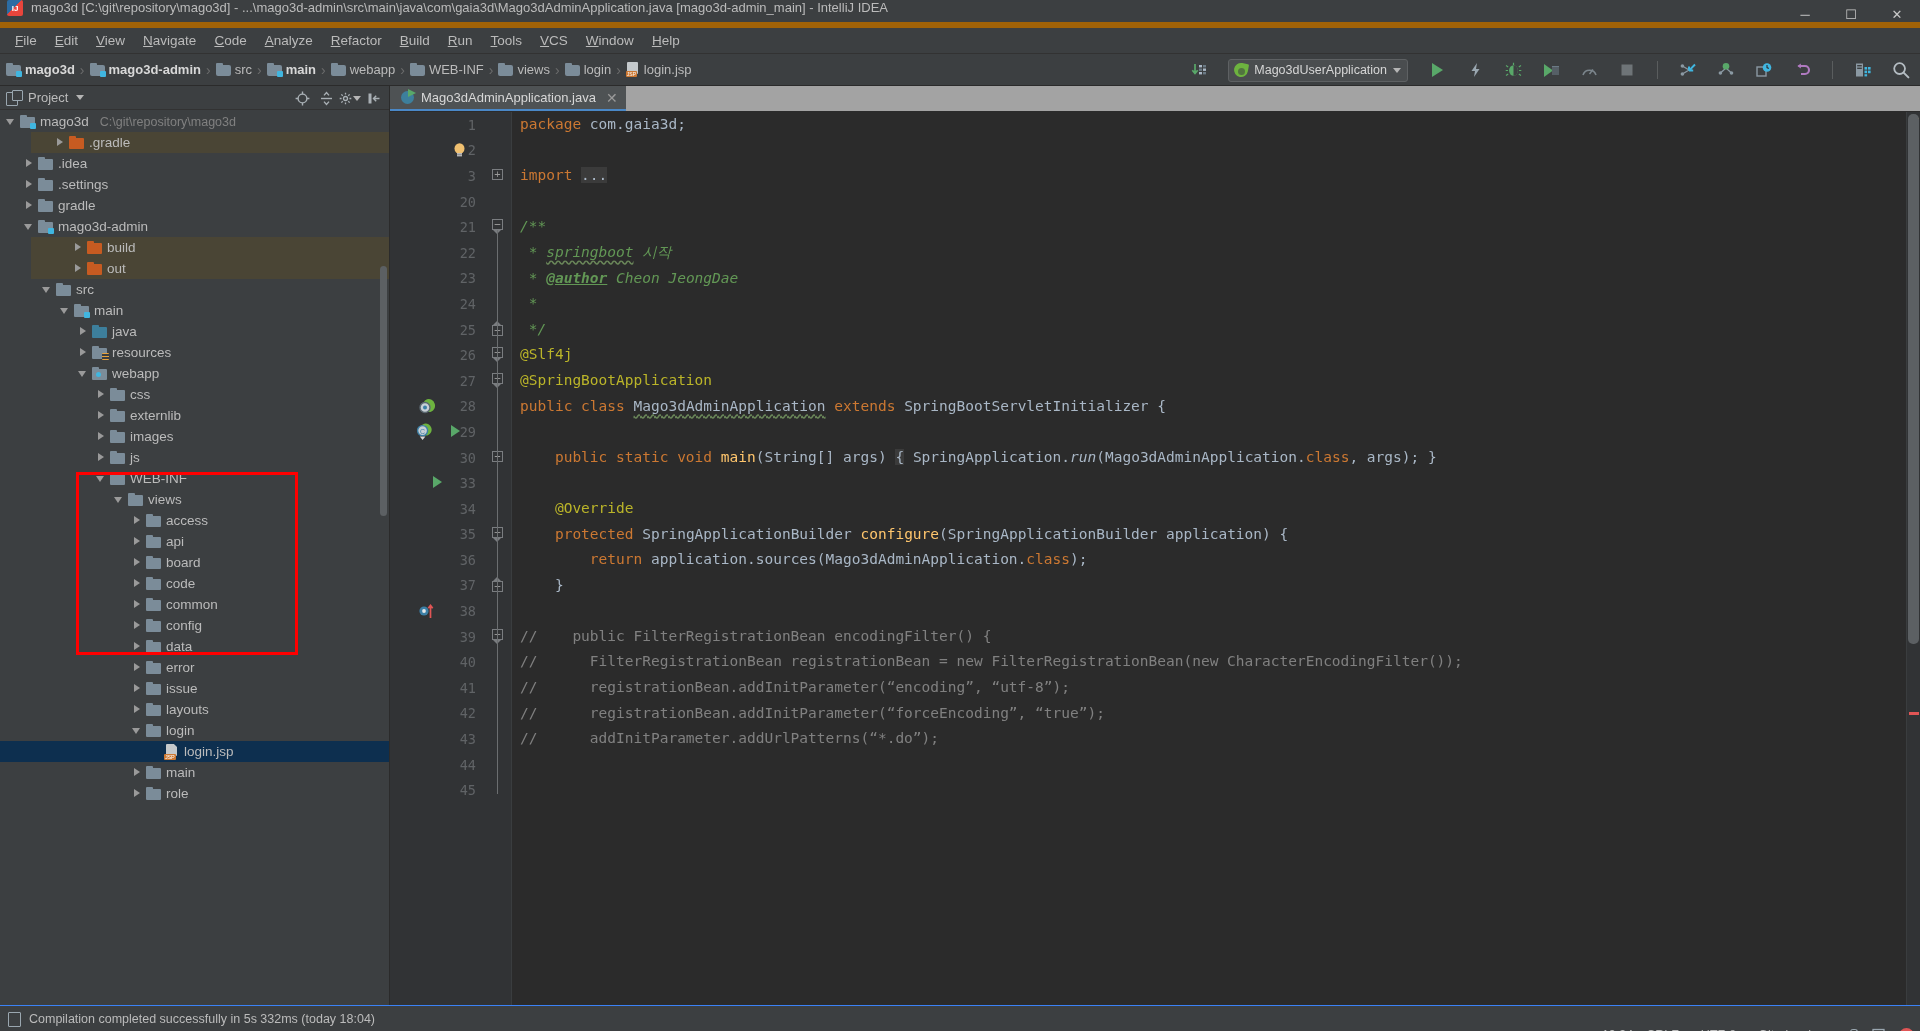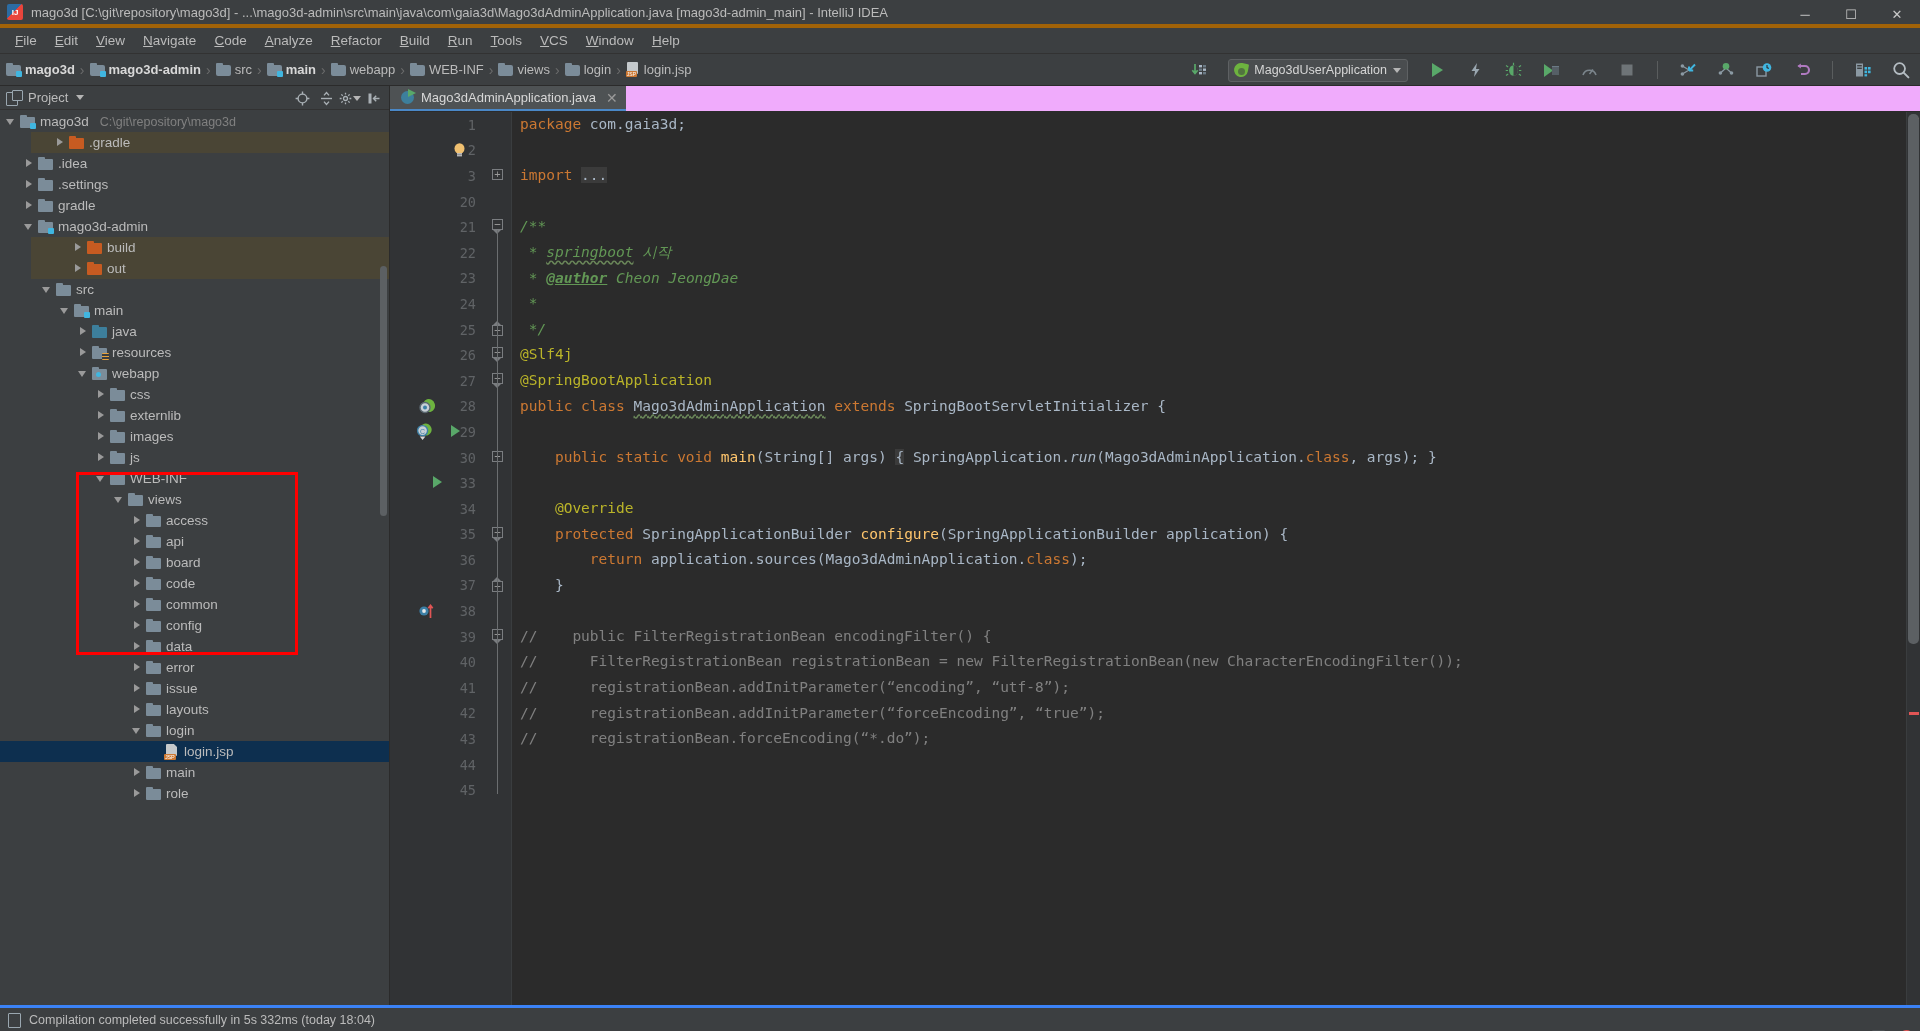--- a/index.html
+++ b/index.html
@@ -7,22 +7,22 @@
   html, body {
     width:1920px; height:1031px;
     background:#3c3f41;
     font-family:"Liberation Sans", sans-serif;
     overflow:hidden;
     -webkit-font-smoothing:antialiased;
   }
 
   
   .titlebar{
-    height:28px; background:#3c3f41; display:flex; align-items:center;
-    border-bottom:4px solid #a16207; position:relative;
+    height:28px; background:#3c3f41; display:flex; 
+    border-bottom:6px solid #a16207; position:relative;
   }
   .title-ico{
     width:16px;height:16px;margin:0 8px 0 7px;flex:none;border-radius:2px;
     background:linear-gradient(135deg,#2b6ca3 0%,#2b6ca3 45%,#e8453c 45%,#e8453c 100%);
     position:relative;
   }
   .title-ico:after{content:"IJ";position:absolute;inset:0;color:#fff;font-size:8px;
     font-weight:bold;display:flex;align-items:center;justify-content:center;}
   .title-text{ color:#bbbbbb; font-size:13px; white-space:nowrap; }
   .win-btns{ position:absolute; right:0; top:0; height:28px; display:flex; }
@@ -148,21 +148,21 @@
   .annot{
     position:absolute; border:3px solid #ff0000; pointer-events:none; z-index:40;
   }
 
   
   .proj-sb{ position:absolute; right:2px; top:180px; width:7px; height:250px;
     background:#5c6063; border-radius:4px; z-index:20; }
 
   
   .editorwrap{ flex:1; display:flex; flex-direction:column; background:#2b2b2b; min-width:0; }
-  .tabbar{ height:26px; background:#f0abfc; display:flex; align-items:flex-end; flex:none;
+  .tabbar{ height:26px; background:#a3a3a3; display:flex; align-items:flex-end; flex:none;
     border-bottom:1px solid #2b2b2b;}
   .tab{ height:25px; background:#4e5254; display:flex; align-items:center; gap:6px;
     padding:0 8px 0 10px; border-bottom:2px solid #4a88c7; color:#d8d8d8; font-size:13px; white-space:nowrap;}
   .tab .sico{width:15px;height:15px;position:relative;flex:none;}
   .tab .sico:before{content:"";position:absolute;inset:1px;border-radius:50%;
     background:#3d7f9c;}
   .tab .sico:after{content:"";position:absolute;right:-1px;top:-1px;width:8px;height:8px;
     background:#59a869;clip-path:polygon(0 0,100% 50%,0 100%);}
   .tab .xbtn{ color:#9a9a9a; font-size:14px; margin-left:4px; }
 
@@ -205,21 +205,21 @@
   .fcapB .sh{ position:absolute;top:4px;width:11px;height:11px;border:1px solid #7a7d80;background:#313335;
     display:flex;align-items:center;justify-content:center;color:#9a9a9a;font-size:11px;line-height:9px;}
 
   
   .stripe{ width:14px; background:#313335; flex:none; position:relative; border-left:1px solid #3a3d3f;}
   .st-mark{ position:absolute; left:2px; width:10px; height:3px; }
   .st-scroll{ position:absolute; right:1px; width:11px; background:#5c6063; border-radius:5px; }
 
   
   .statusbar{ height:26px; background:#3c3f41; display:flex; align-items:center;
-    border-top:3px solid #3b82f6; padding:0 6px; position:relative; }
+    border-top:1px solid #3b82f6; padding:0 6px; position:relative; }
   .sb-ico{ width:16px;height:16px;margin-right:7px;flex:none;position:relative; }
   .sb-ico:before{content:"";position:absolute;left:2px;top:1px;width:11px;height:13px;
     border:1.5px solid #9aa7b0;border-radius:1px;}
   .sb-text{ color:#bbbbbb; font-size:12.5px; }
   .sb-right{ position:absolute; right:6px; top:16px; height:26px; display:flex; align-items:center; gap:13px; }
   .sb-item{ color:#bbbbbb; font-size:12.5px; display:flex; align-items:center; gap:3px; white-space:nowrap; }
   .mini-caret{ width:0;height:0;border-left:3.5px solid transparent;border-right:3.5px solid transparent;
     border-top:4px solid #a9a9a9; }
   .lock{ width:11px;height:13px;position:relative; }
   .lock:before{content:"";position:absolute;left:1px;bottom:0;width:9px;height:7px;
@@ -813,21 +813,21 @@
           <div class="cline">&nbsp;</div>
           <div class="cline"><span class="cls">    </span><span class="ann">@Override</span></div>
           <div class="cline"><span class="cls">    </span><span class="k">protected </span><span class="cls">SpringApplicationBuilder </span><span class="mth">configure</span><span class="cls">(SpringApplicationBuilder application) {</span></div>
           <div class="cline"><span class="cls">        </span><span class="k">return </span><span class="cls">application.sources(Mago3dAdminApplication.</span><span class="k">class</span><span class="cls">);</span></div>
           <div class="cline"><span class="cls">    }</span></div>
           <div class="cline">&nbsp;</div>
           <div class="cline"><span class="cm">//    public FilterRegistrationBean encodingFilter() {</span></div>
           <div class="cline"><span class="cm">//      FilterRegistrationBean registrationBean = new FilterRegistrationBean(new CharacterEncodingFilter());</span></div>
           <div class="cline"><span class="cm">//      registrationBean.addInitParameter(“encoding”, “utf-8”);</span></div>
           <div class="cline"><span class="cm">//      registrationBean.addInitParameter(“forceEncoding”, “true”);</span></div>
-          <div class="cline"><span class="cm">//      registrationBean.forceEncoding(“*.do”);</span></div>
+          <div class="cline"><span class="cm">//      addInitParameter.addUrlPatterns(“*.do”);</span></div>
         </div>
       <div class="stripe">
         <div class="st-mark" style="top:6px; background:#e0a03c;"></div>
         <div class="st-mark" style="top:13px; background:#b5b5b5;"></div>
         <div class="st-mark" style="top:600px; background:#e05555;"></div>
         <div class="st-scroll" style="top:2px; height:530px;"></div>
       </div>
     </div>
   </div>
 </div>

